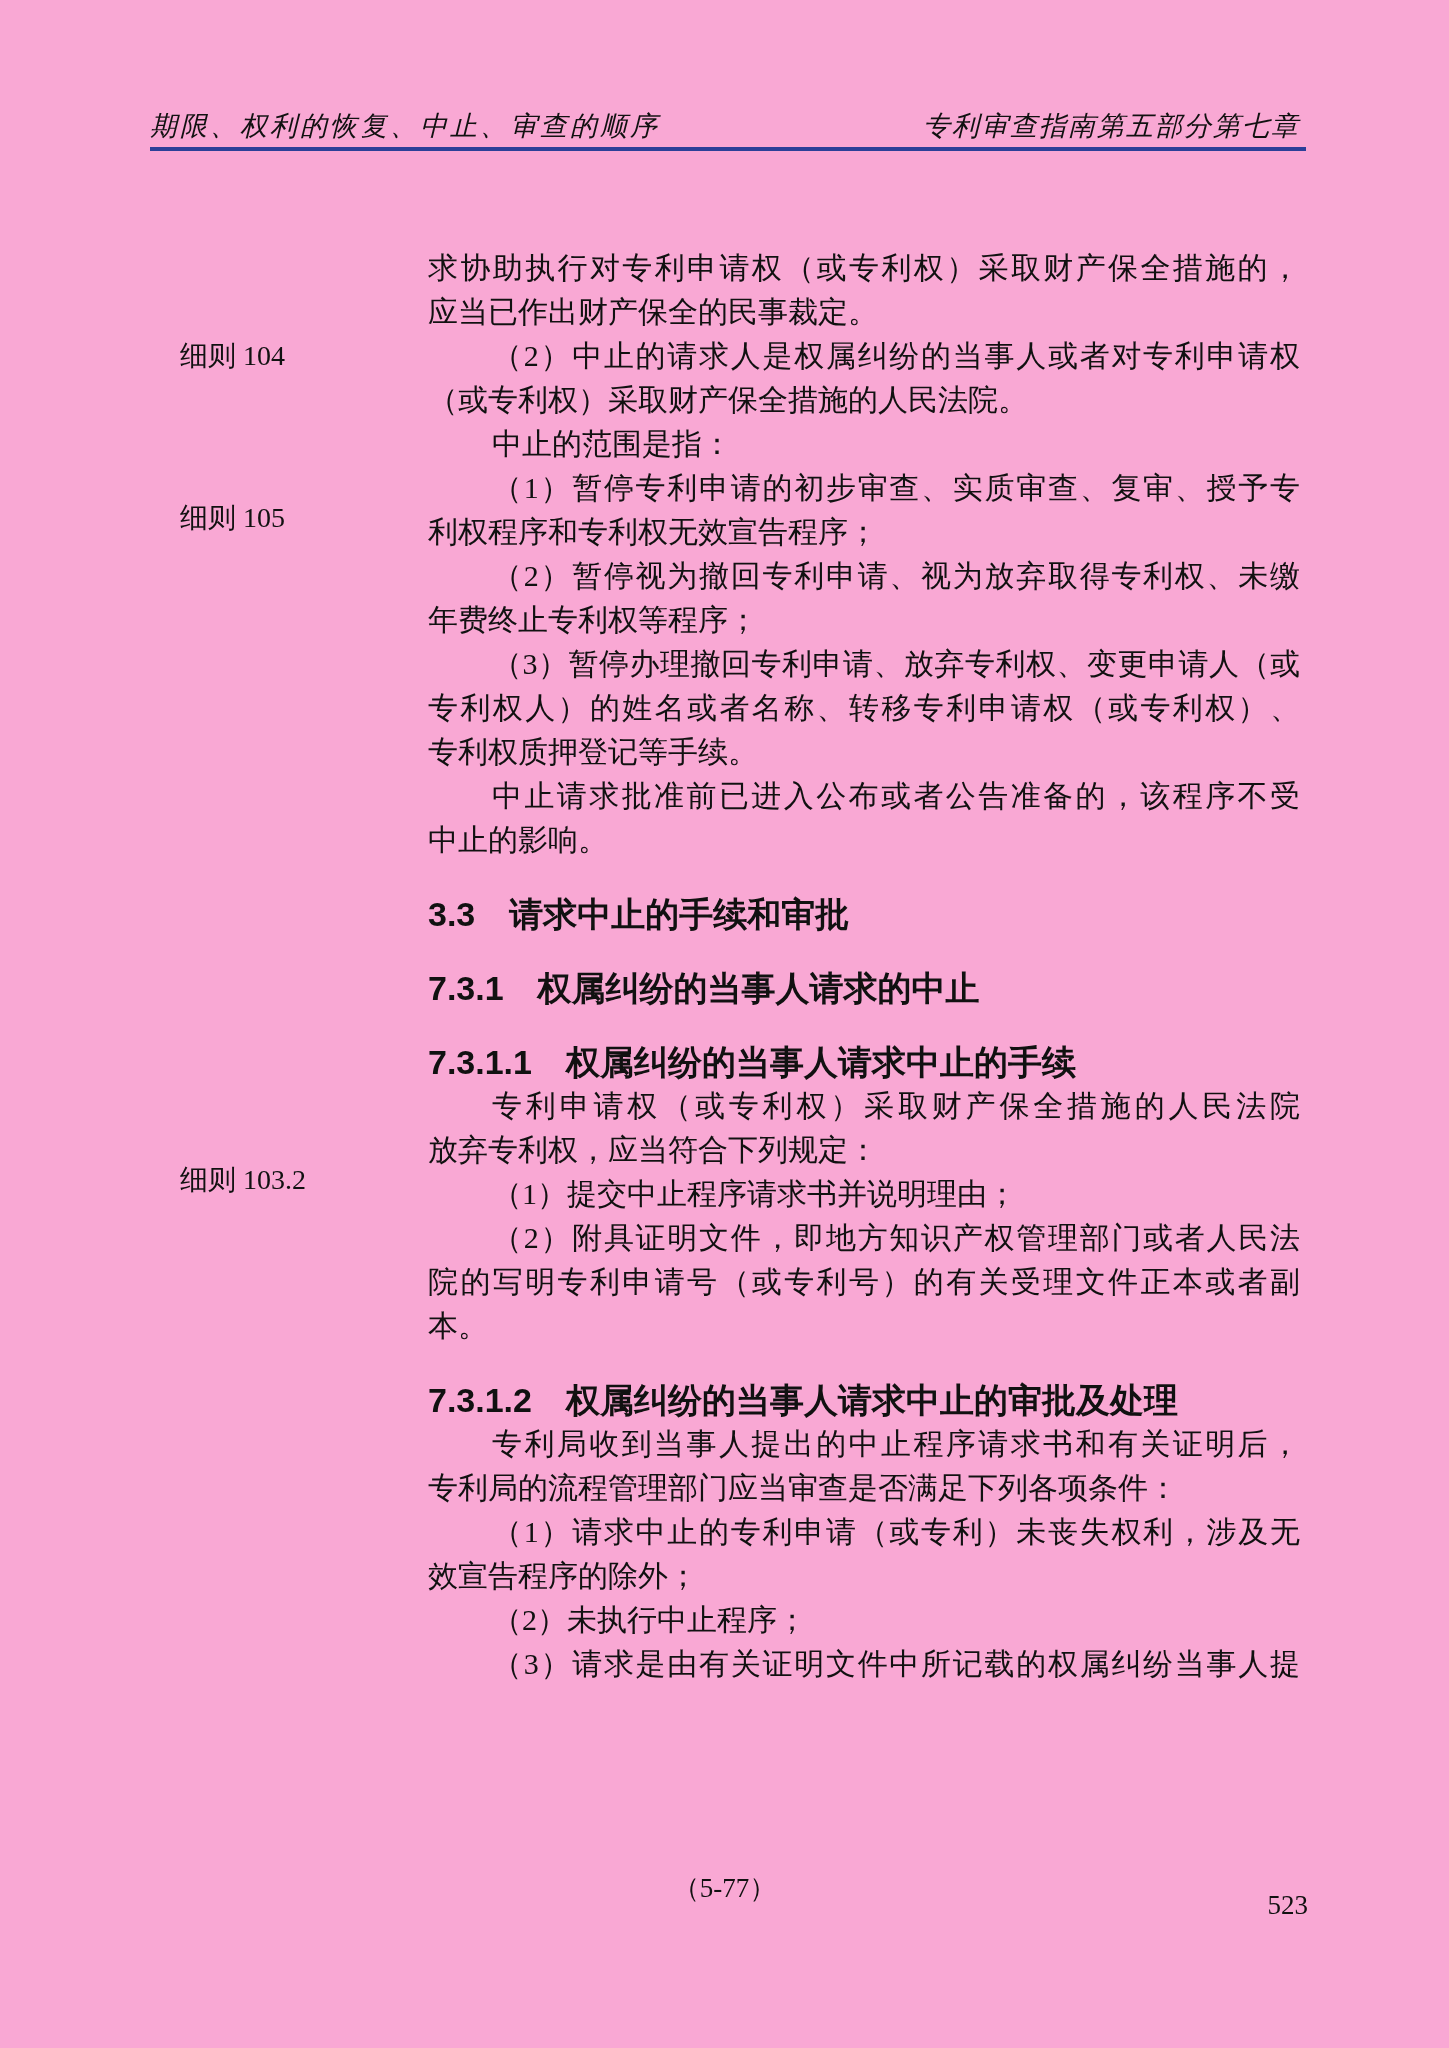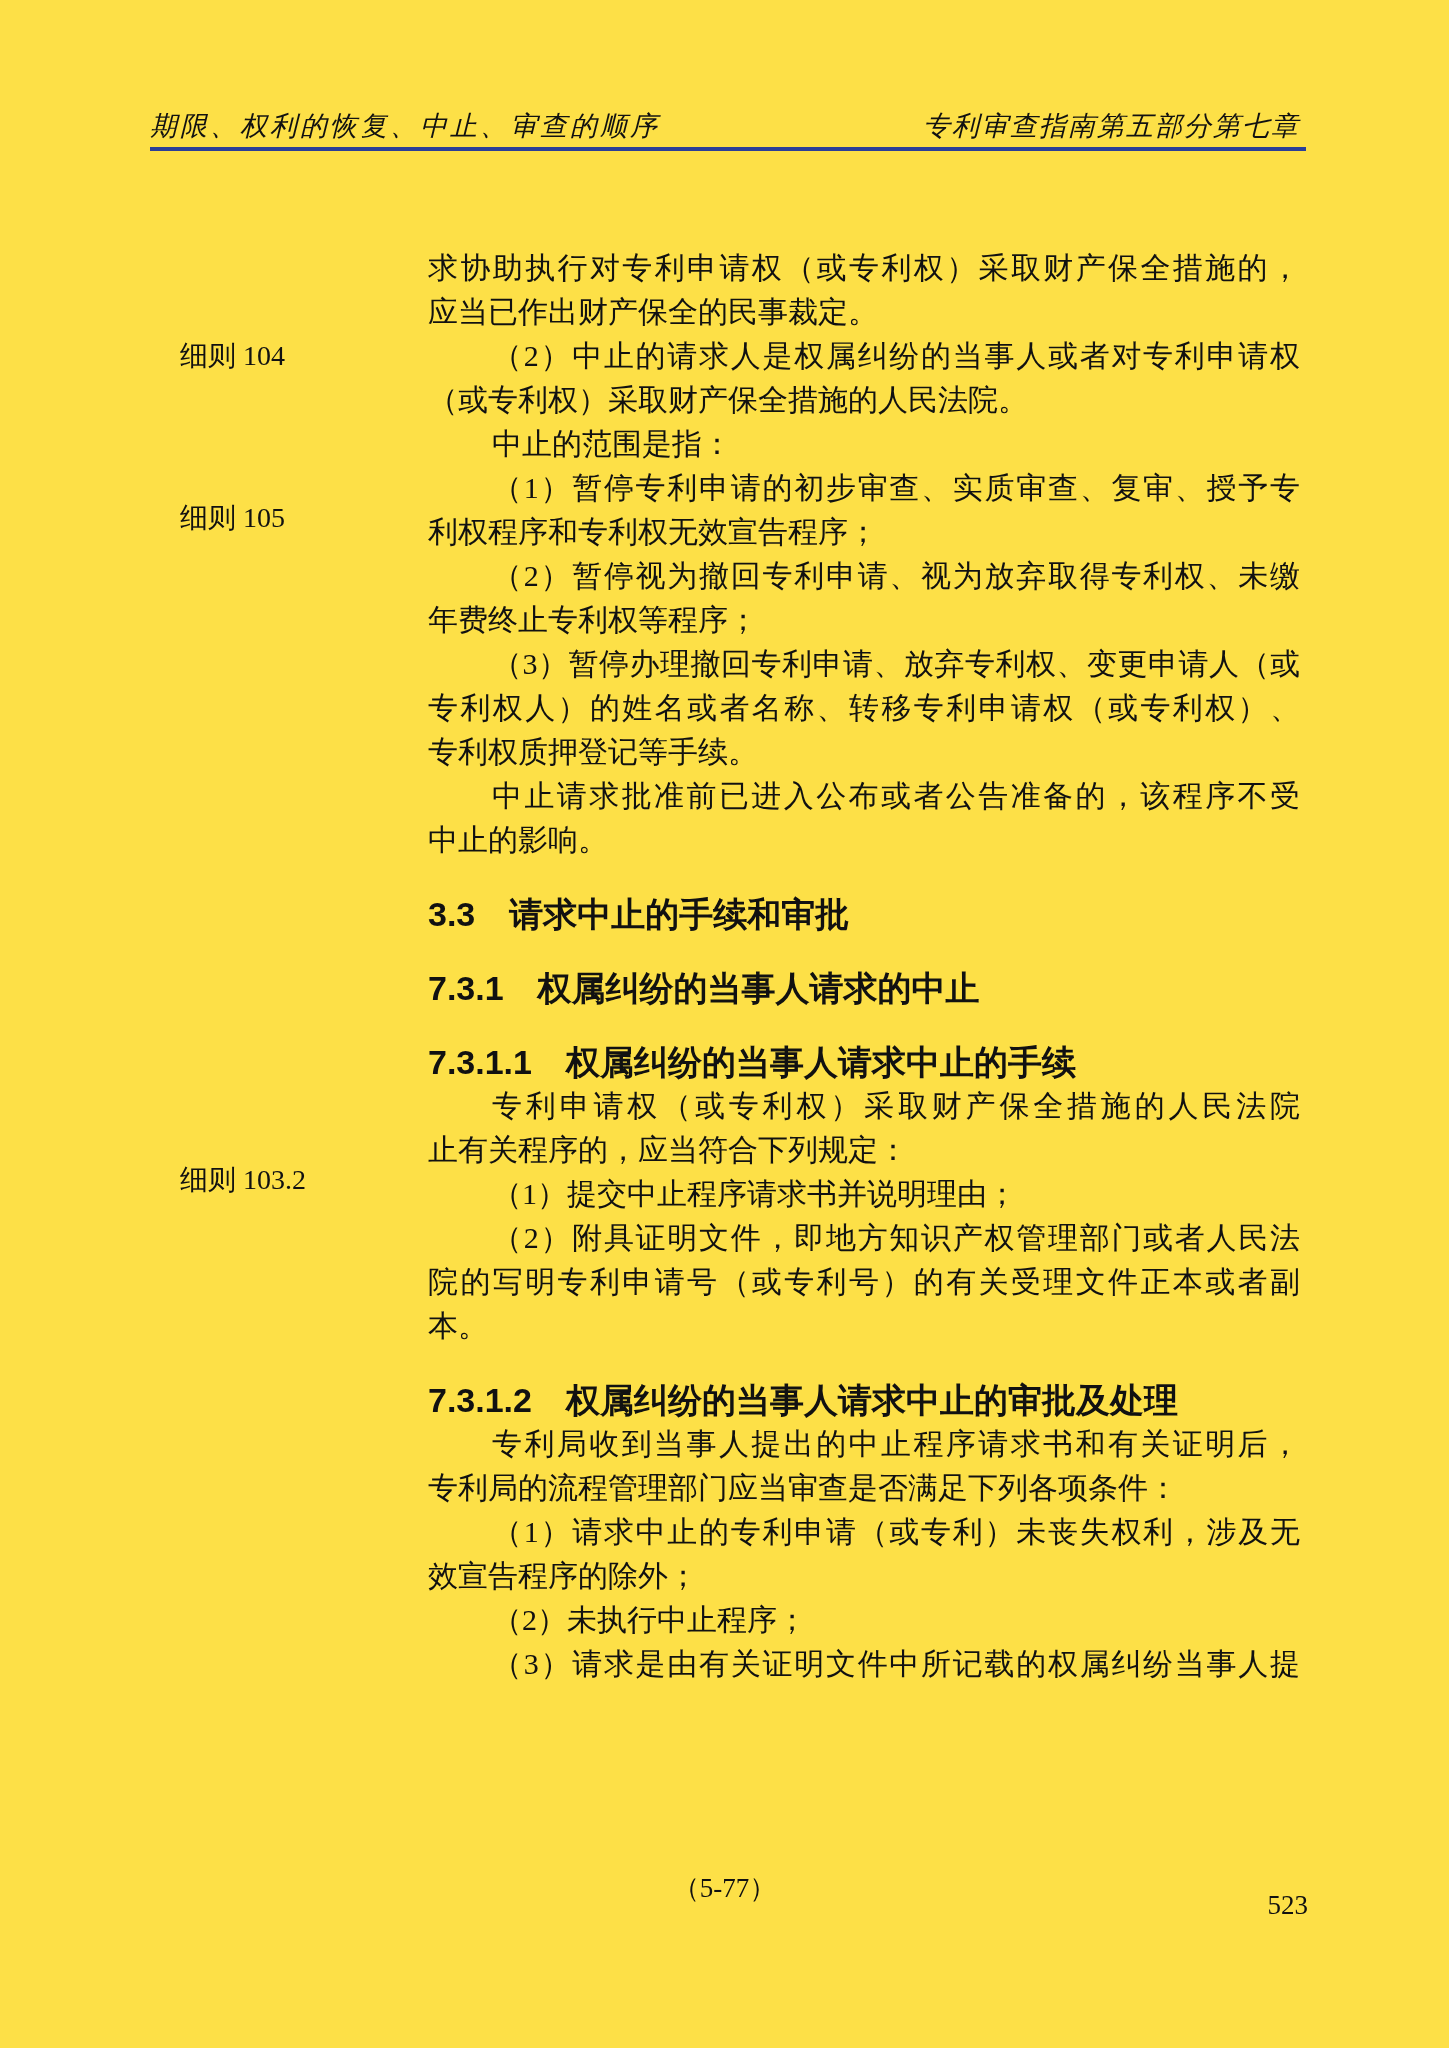--- a/index.html
+++ b/index.html
@@ -1,19 +1,19 @@
 <!DOCTYPE html>
 <html lang="zh"><head>
 <meta charset="utf-8">
 <style>
   html,body{margin:0;padding:0;background:#e8e8e8;}
   .page{
     position:relative;
     width:1449px;height:2048px;
-    background:#fde047;
+    background:#f9a8d4;
     font-family:"Liberation Serif","DejaVu Serif",serif;
     color:#111111;
     overflow:hidden;
   }
   
   .hdr-left{
     position:absolute;left:150px;top:108px;
     font-size:27px;font-style:italic;letter-spacing:3px;
     white-space:nowrap;
   }
@@ -95,21 +95,21 @@
       <div class="line">年费终止专利权等程序；</div>
       <div class="line indent justify">（3）暂停办理撤回专利申请、放弃专利权、变更申请人（或</div>
       <div class="line justify">专利权人）的姓名或者名称、转移专利申请权（或专利权）、</div>
       <div class="line">专利权质押登记等手续。</div>
       <div class="line indent justify">中止请求批准前已进入公布或者公告准备的，该程序不受</div>
       <div class="line">中止的影响。</div>
       <div class="heading">3.3　请求中止的手续和审批</div>
       <div class="heading">7.3.1　权属纠纷的当事人请求的中止</div>
       <div class="heading">7.3.1.1　权属纠纷的当事人请求中止的手续</div>
       <div class="line indent justify">专利申请权（或专利权）采取财产保全措施的人民法院</div>
-      <div class="line">止有关程序的，应当符合下列规定：</div>
+      <div class="line">放弃专利权，应当符合下列规定：</div>
       <div class="line indent">（1）提交中止程序请求书并说明理由；</div>
       <div class="line indent justify">（2）附具证明文件，即地方知识产权管理部门或者人民法</div>
       <div class="line justify">院的写明专利申请号（或专利号）的有关受理文件正本或者副</div>
       <div class="line">本。</div>
       <div class="heading">7.3.1.2　权属纠纷的当事人请求中止的审批及处理</div>
       <div class="line indent justify">专利局收到当事人提出的中止程序请求书和有关证明后，</div>
       <div class="line">专利局的流程管理部门应当审查是否满足下列各项条件：</div>
       <div class="line indent justify">（1）请求中止的专利申请（或专利）未丧失权利，涉及无</div>
       <div class="line">效宣告程序的除外；</div>
       <div class="line indent">（2）未执行中止程序；</div>

